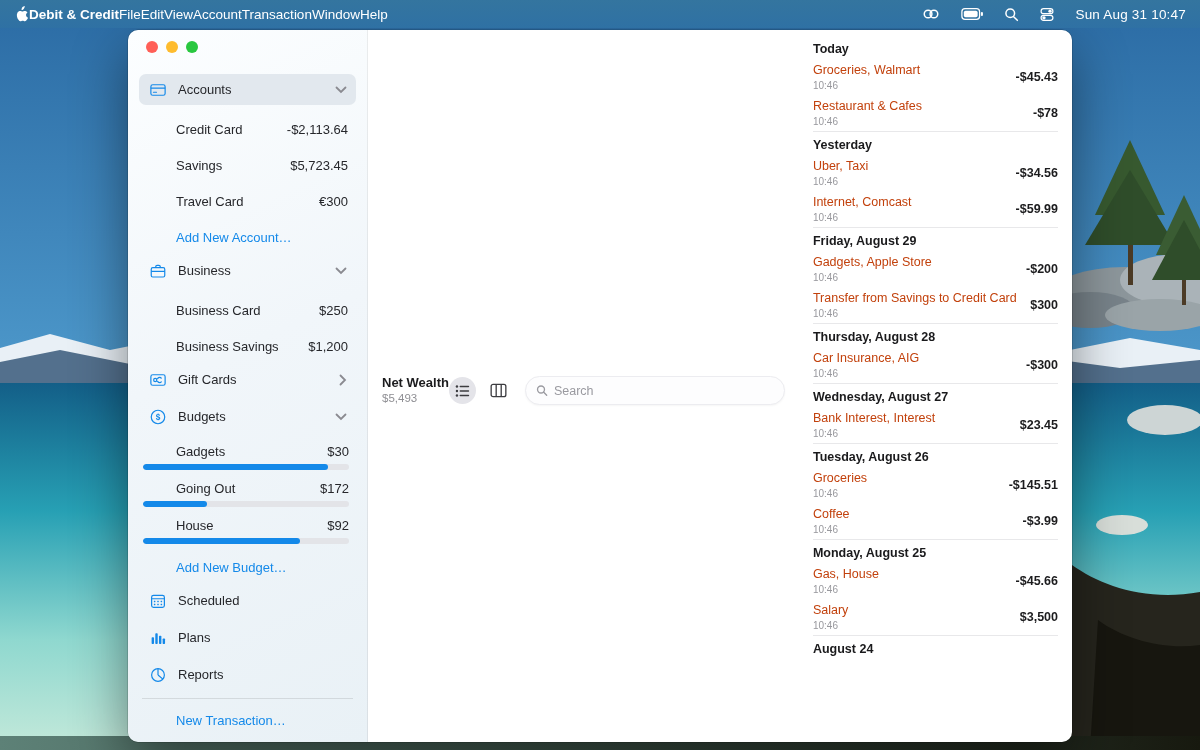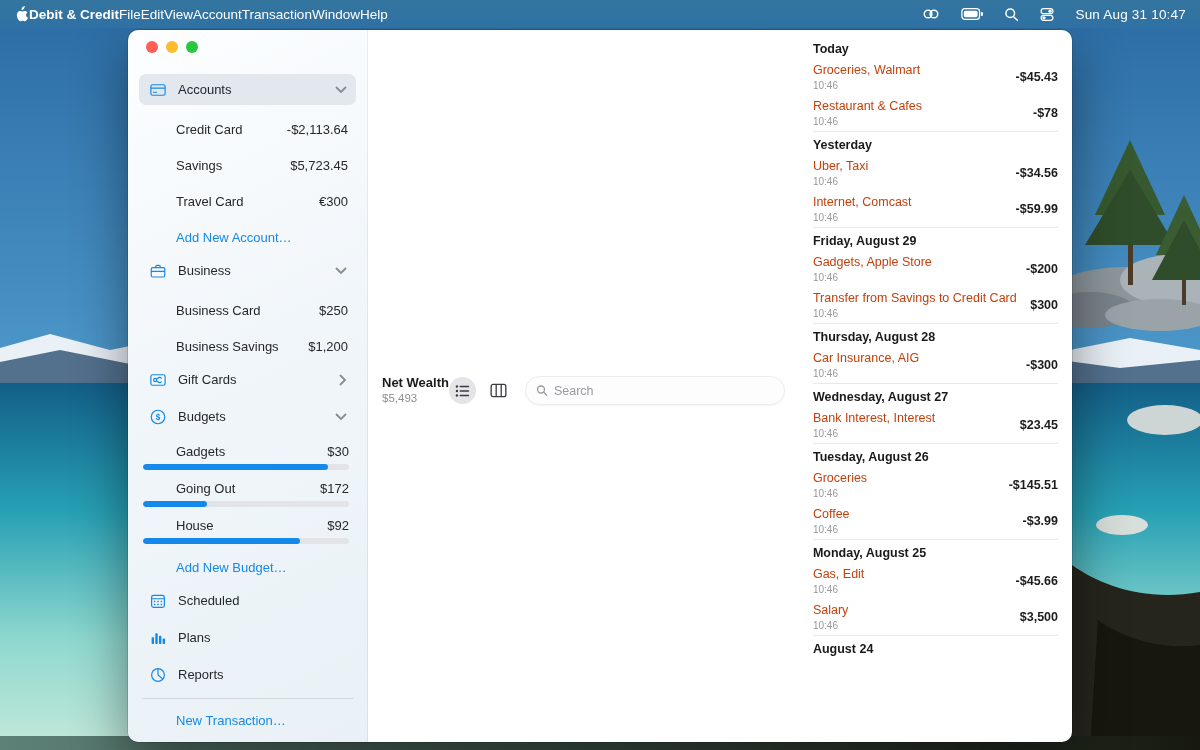--- a/index.html
+++ b/index.html
@@ -473,21 +473,21 @@
       <div class="tx-title">Coffee</div>
       <div class="tx-time">10:46</div>
     </div>
     <div class="tx-amount">-$3.99</div>
   </div>
         </section>
         <section class="tx-group">
     <h3 class="tx-date">Monday, August 25</h3>
   <div class="tx-row">
     <div class="tx-main">
-      <div class="tx-title">Gas, Edit</div>
+      <div class="tx-title">Gas, House</div>
       <div class="tx-time">10:46</div>
     </div>
     <div class="tx-amount">-$45.66</div>
   </div>
           <div class="tx-row">
     <div class="tx-main">
       <div class="tx-title">Salary</div>
       <div class="tx-time">10:46</div>
     </div>
     <div class="tx-amount">$3,500</div>

